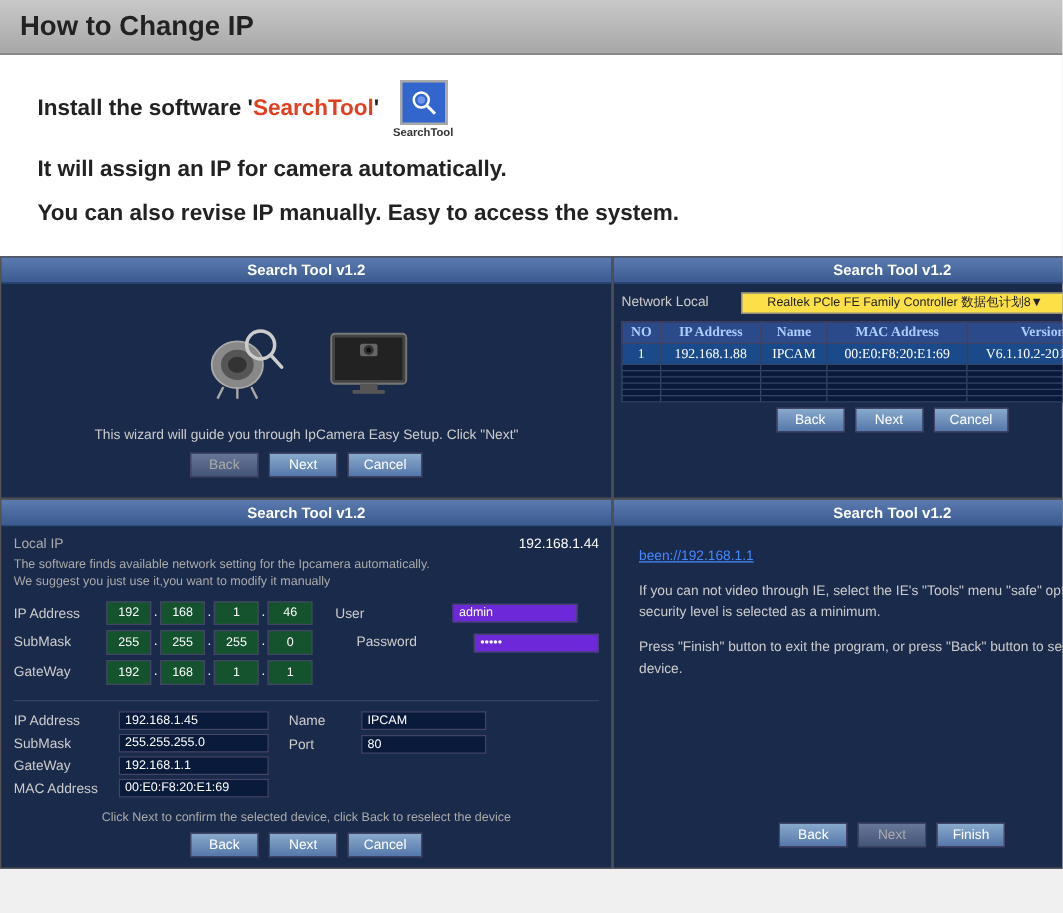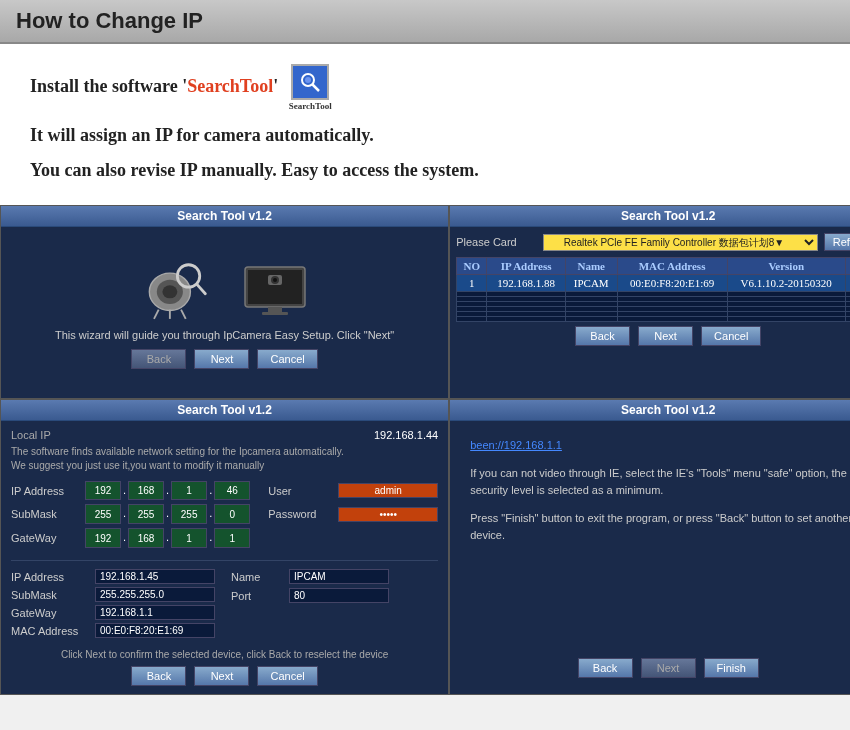--- a/index.html
+++ b/index.html
@@ -14,21 +14,20 @@
     .header h1 {
       font-size: 22px;
       font-weight: bold;
       color: #222;
     }
 
     
     .intro {
       padding: 20px 30px 10px 30px;
       background: #fff;
-      font-family: Liberation Serif, serif;
     }
     .intro p {
       font-size: 17px;
       margin-bottom: 14px;
       color: #222;
       font-weight: bold;
     }
     .intro p.line1 { font-size: 18px; }
     .intro p.line2 { font-size: 18px; }
     .intro p.line3 { font-size: 18px; }
@@ -83,21 +82,21 @@
       border-bottom: 1px solid #2a4a7a;
     }
 
     
     .panel1-body {
       flex: 1;
       display: flex;
       flex-direction: column;
       align-items: center;
       justify-content: space-between;
-      padding: 23px;
+      padding: 10px;
       color: white;
     }
     .panel1-cameras {
       display: flex;
       align-items: center;
       justify-content: center;
       gap: 30px;
       flex: 1;
     }
     .camera-icon {
@@ -223,31 +222,30 @@
       border: 1px solid #446;
       color: white;
       font-size: 10px;
       padding: 1px 2px;
       text-align: center;
     }
     .ip-dot { color: white; font-size: 11px; line-height: 1.8; }
     .user-row {
       display: flex;
       align-items: center;
-      gap: 0;
+      gap: 24px;
     }
     .user-row .lbl { color: #ccc; width: 70px; }
     .text-input {
-      background: #c2410c;
+      background: #6d28d9;
       border: 1px solid #446;
       color: white;
       font-size: 10px;
       padding: 1px 4px;
       width: 100px;
-      text-align: center;
     }
     .panel3-divider { border-top: 1px solid #334466; margin: 8px 0; }
     .static-row { display: flex; align-items: center; margin-bottom: 3px; gap: 4px; }
     .static-row .lbl { color: #ccc; width: 80px; font-size: 11px; }
     .static-val {
       background: #0a1a3a;
       border: 1px solid #446;
       color: white;
       font-size: 10px;
       padding: 1px 4px;
@@ -372,21 +370,21 @@
         <button class="btn">Next</button>
         <button class="btn">Cancel</button>
       </div>
     </div>
   </div>
 
   <div class="panel">
     <div class="panel-title">Search Tool v1.2</div>
     <div class="panel2-body">
       <div class="network-row">
-        <span class="network-label">Please Card</span>
+        <span class="network-label">Network Local</span>
         <select class="network-select">
           <option>Realtek PCle FE Family Controller 数据包计划8▼</option>
         </select>
         <button class="refresh-btn">Refresh</button>
       </div>
       <table class="device-table">
         <thead>
           <tr>
             <th>NO</th>
             <th>IP Address</th>
@@ -495,21 +493,21 @@
         <span class="lbl">SubMask</span>
         <div class="ip-box">
           <input class="ip-segment" value="255" style="">
           <span class="ip-dot">.</span>
           <input class="ip-segment" value="255" style="">
           <span class="ip-dot">.</span>
           <input class="ip-segment" value="255" style="">
           <span class="ip-dot">.</span>
           <input class="ip-segment" value="0" style="">
         </div>
-        <div class="user-row" style="margin-left:14px;">
+        <div class="user-row" style="margin-left:31px;">
           <span class="lbl">Password</span>
           <input class="text-input" type="password" value="admin" style="">
         </div>
       </div>
       <div class="ip-row">
         <span class="lbl">GateWay</span>
         <div class="ip-box">
           <input class="ip-segment" value="192" style="">
           <span class="ip-dot">.</span>
           <input class="ip-segment" value="168" style="">

